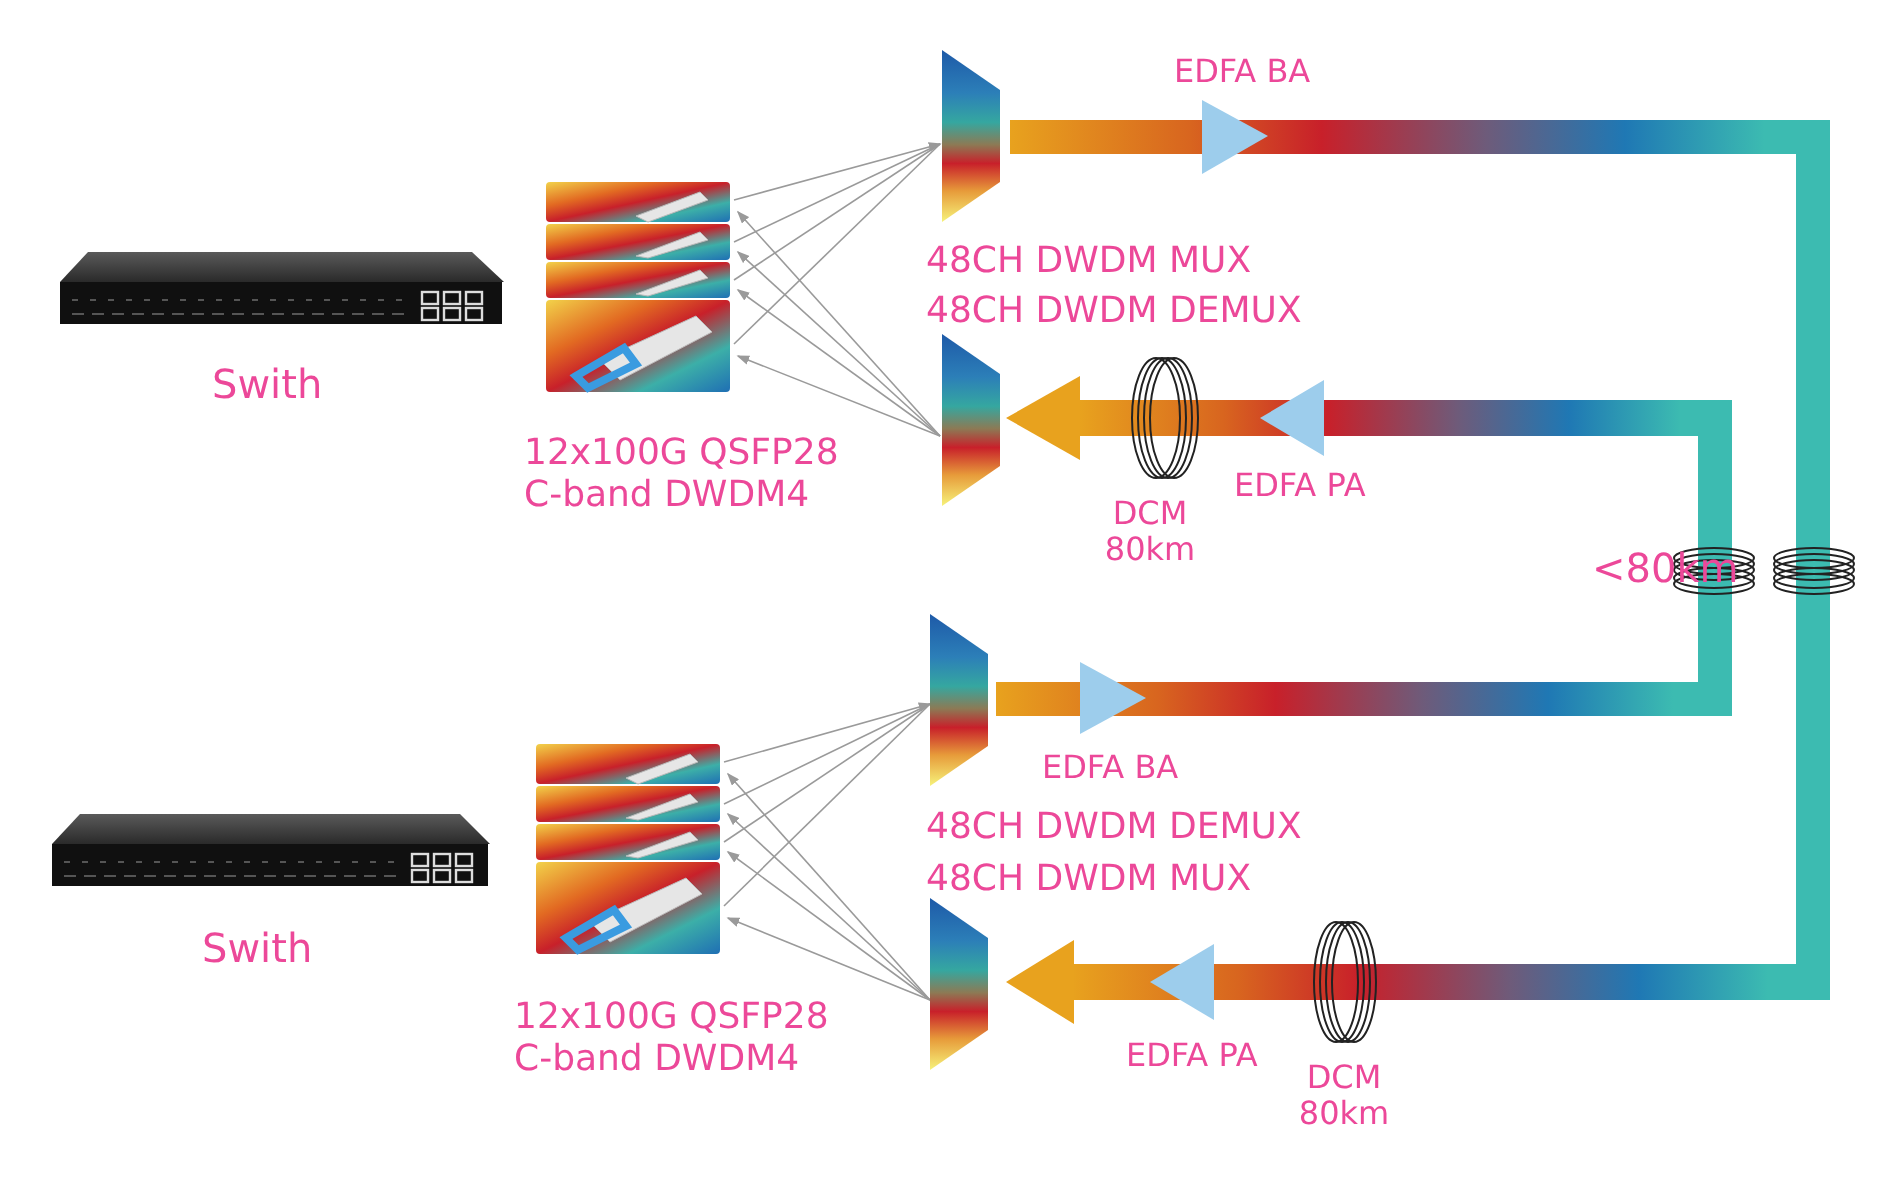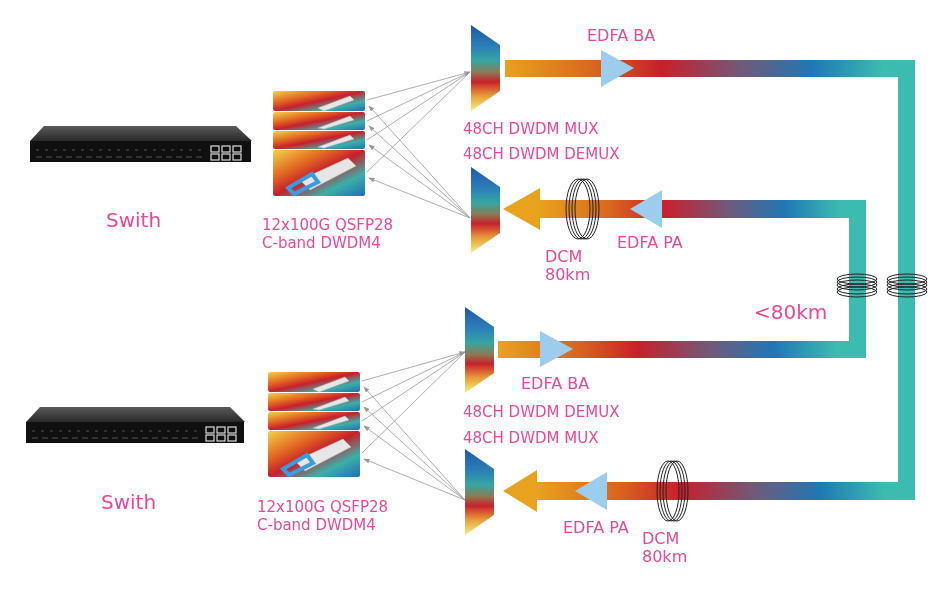--- a/index.html
+++ b/index.html
@@ -1,23 +1,23 @@
 <!DOCTYPE html>
 <html><head>
 <meta charset="utf-8">
 <style>
   html, body { margin:0; padding:0; background:#ffffff; }
   body { width:951px; height:589px; position:relative; overflow:hidden;
          font-family:"DejaVu Sans", sans-serif; color:#111; }
   #stage { position:absolute; left:0; top:0; width:951px; height:589px; }
   .lbl { position:absolute; white-space:nowrap; color:#ec4899; }
-  .lbl-sm { font-size:15px; }
+  .lbl-sm { font-size:18px; }
   .lbl-md { font-size:16px; }
-  .lbl-lg { font-size:20px;margin-top:28px; }
-  .center { text-align:left; }
+  .lbl-lg { font-size:20px; }
+  .center { text-align:center; }
 </style>
 </head>
 <body>
 
 <svg id="stage" width="951" height="589" viewBox="0 0 951 589" xmlns="http://www.w3.org/2000/svg">
   <defs>
     <linearGradient id="gFiberR" x1="0" y1="0" x2="1" y2="0">
       <stop offset="0" stop-color="#E8A21E"></stop>
       <stop offset="0.22" stop-color="#D8651F"></stop>
       <stop offset="0.38" stop-color="#C8202A"></stop>
@@ -199,21 +199,21 @@
 </div>
 <div class="lbl lbl-sm" style="left:463px;top:120px;">48CH DWDM MUX</div>
 <div class="lbl lbl-sm" style="left:463px;top:145px;">48CH DWDM DEMUX</div>
 <div class="lbl lbl-md" style="left:587px;top:26px;">EDFA BA</div>
 <div class="lbl lbl-md" style="left:617px;top:233px;">EDFA PA</div>
 <div class="lbl lbl-md center" style="left:545px;top:248px;width:60px;line-height:18px;">
   <div>DCM</div>
   <div>80km</div>
 </div>
 
-<div class="lbl lbl-lg" style="left:754px;top:272px;">&lt;80km</div>
+<div class="lbl lbl-lg" style="left:796px;top:272px;">&lt;80km</div>
 
 <div class="lbl lbl-lg" style="left:101px;top:462px;">Swith</div>
 <div class="lbl lbl-sm center" style="left:257px;top:498px;width:120px;">
   <div>12x100G QSFP28</div>
   <div>C-band DWDM4</div>
 </div>
 <div class="lbl lbl-md" style="left:521px;top:374px;">EDFA BA</div>
 <div class="lbl lbl-sm" style="left:463px;top:403px;">48CH DWDM DEMUX</div>
 <div class="lbl lbl-sm" style="left:463px;top:429px;">48CH DWDM MUX</div>
 <div class="lbl lbl-md" style="left:563px;top:518px;">EDFA PA</div>

